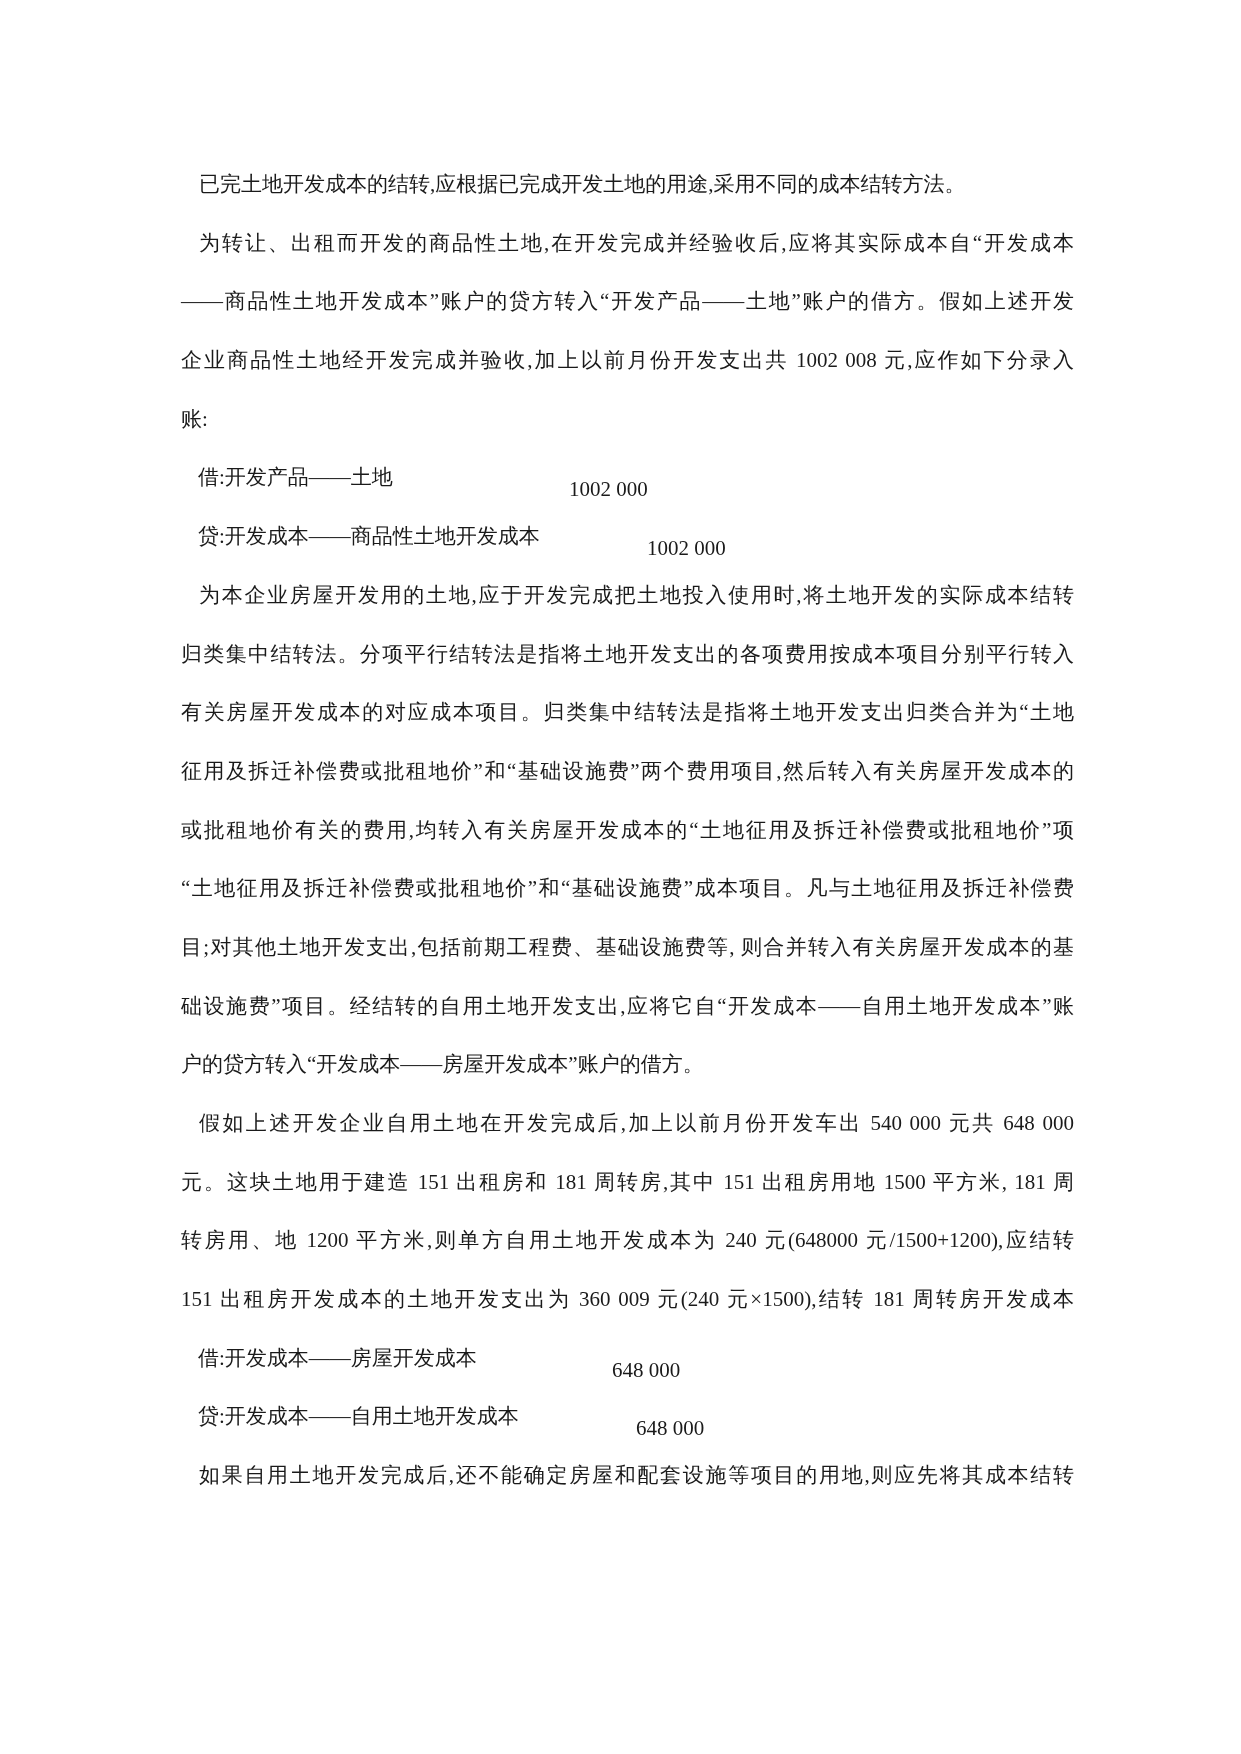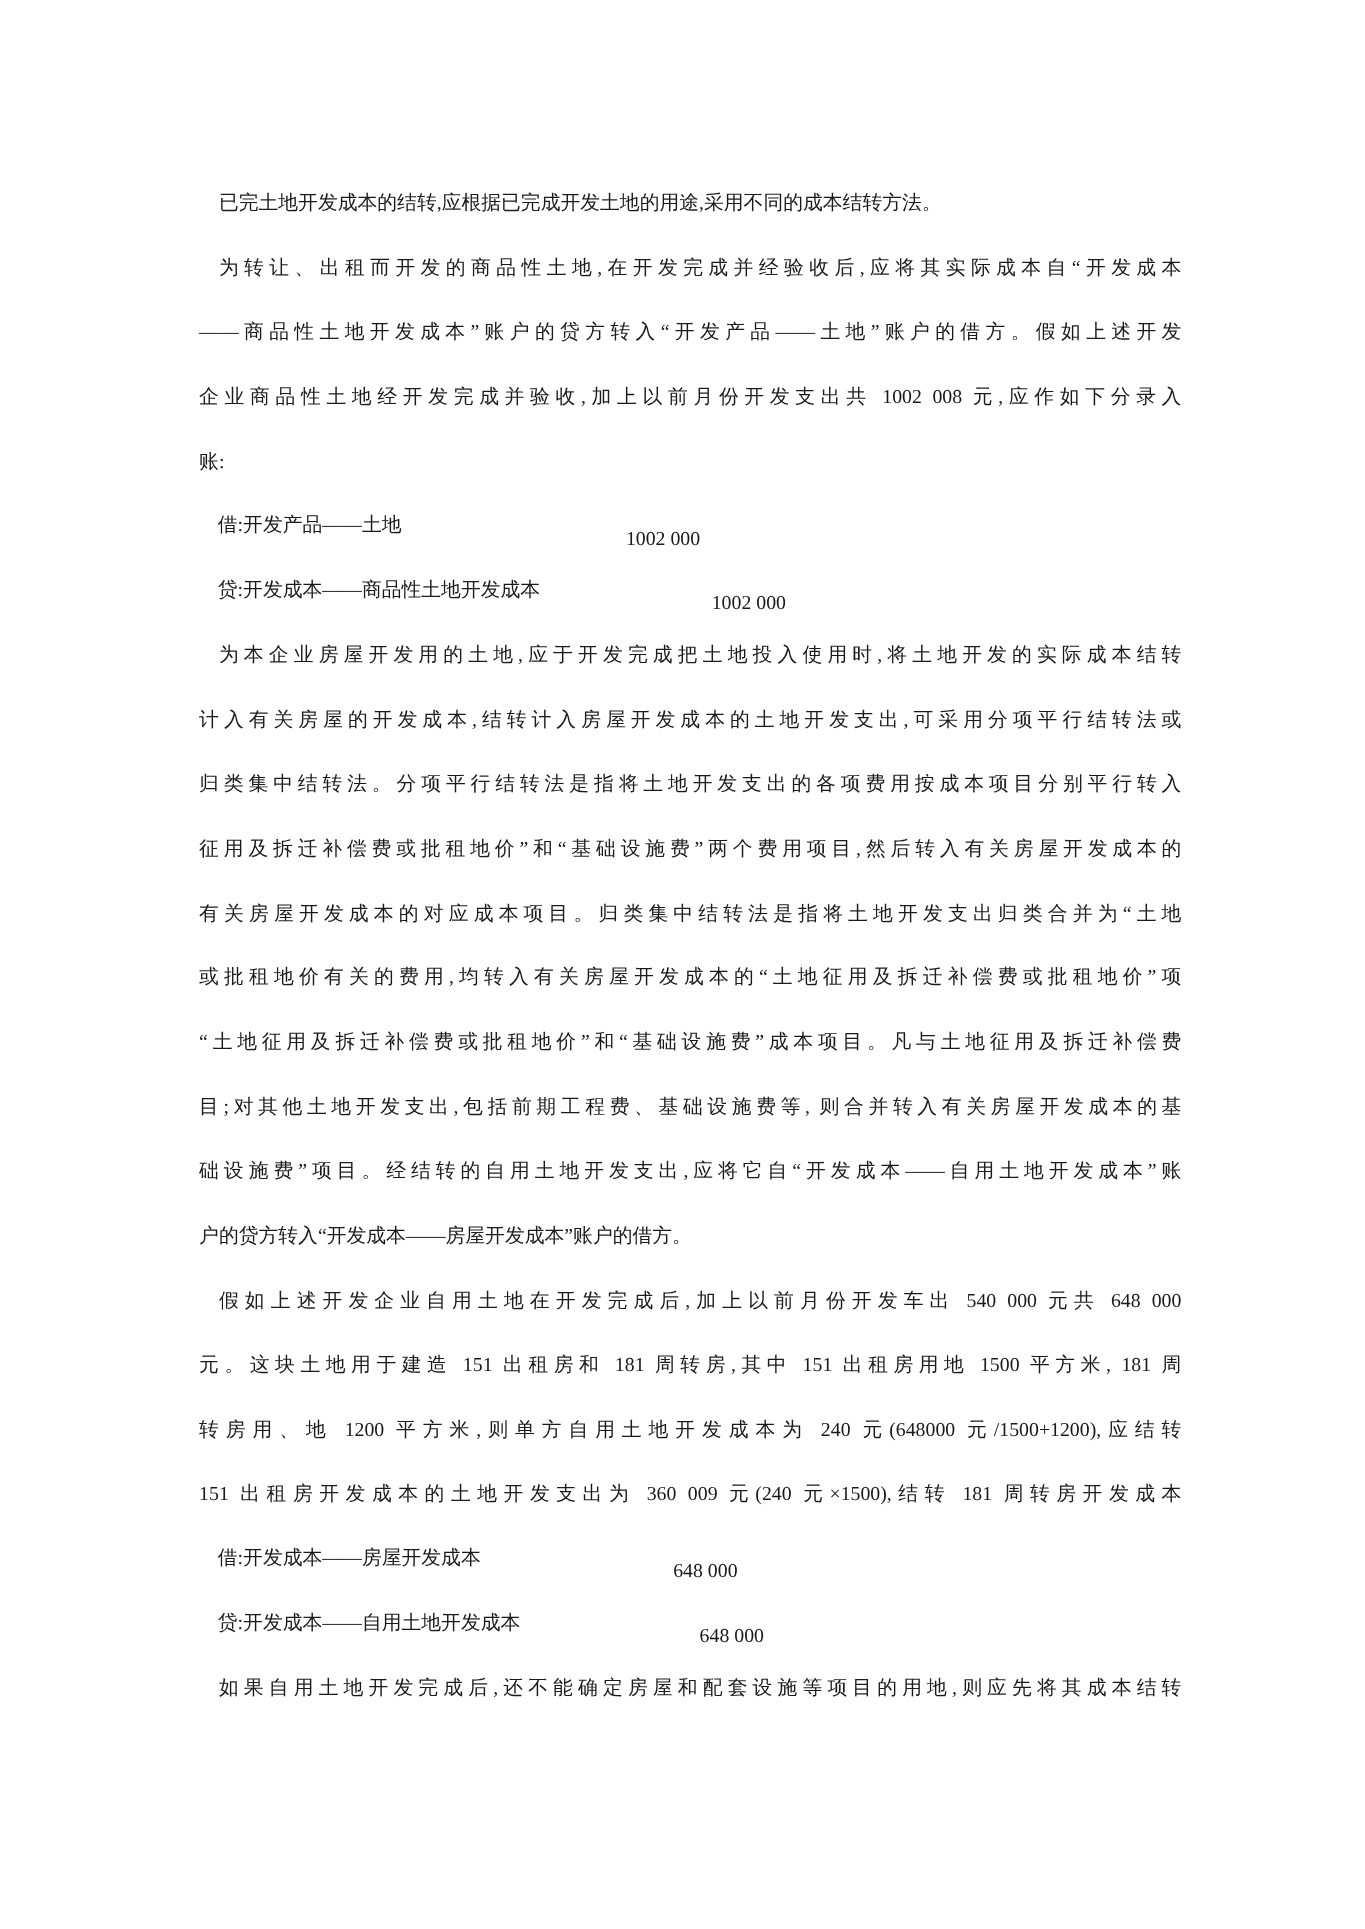--- a/index.html
+++ b/index.html
@@ -14,21 +14,21 @@
   }
   .textblock{
     position:absolute;
     left:181px;
     top:155px;
     width:893px;
   }
   .ln{
     height:58.7px;
     line-height:58.7px;
-    font-size:18px;
+    font-size:21px;
     white-space:normal;
     font-family:Liberation Serif, serif;
   }
   
   .fill{
     text-align:justify;
     text-align-last:justify;
   }
   
   .ind{ text-indent:18px; }
@@ -55,24 +55,23 @@
     <div class="ln journal">
       <span class="jlabel">借:开发产品——土地</span>
       <span class="jamount a1">1002 000</span>
     </div>
     <div class="ln journal">
       <span class="jlabel">贷:开发成本——商品性土地开发成本</span>
       <span class="jamount a2">1002 000</span>
     </div>
 
     <div class="ln ind fill">为本企业房屋开发用的土地,应于开发完成把土地投入使用时,将土地开发的实际成本结转</div>
-    <div class="ln fill">计入有关房屋的开发成本,结转计入房屋开发成本的土地开发支出,可采用分项平行结转法或</div>
     <div class="ln fill">归类集中结转法。分项平行结转法是指将土地开发支出的各项费用按成本项目分别平行转入</div>
+    <div class="ln fill">有关房屋开发成本的对应成本项目。归类集中结转法是指将土地开发支出归类合并为“土地</div>
     <div class="ln fill">征用及拆迁补偿费或批租地价”和“基础设施费”两个费用项目,然后转入有关房屋开发成本的</div>
-    <div class="ln fill">有关房屋开发成本的对应成本项目。归类集中结转法是指将土地开发支出归类合并为“土地</div>
     <div class="ln fill">或批租地价有关的费用,均转入有关房屋开发成本的“土地征用及拆迁补偿费或批租地价”项</div>
     <div class="ln fill">“土地征用及拆迁补偿费或批租地价”和“基础设施费”成本项目。凡与土地征用及拆迁补偿费</div>
     <div class="ln fill">目;对其他土地开发支出,包括前期工程费、基础设施费等, 则合并转入有关房屋开发成本的基</div>
     <div class="ln fill">础设施费”项目。经结转的自用土地开发支出,应将它自“开发成本——自用土地开发成本”账</div>
     <div class="ln">户的贷方转入“开发成本——房屋开发成本”账户的借方。</div>
 
     <div class="ln ind fill">假如上述开发企业自用土地在开发完成后,加上以前月份开发车出 540 000 元共 648 000</div>
     <div class="ln fill">元。这块土地用于建造 151 出租房和 181 周转房,其中 151 出租房用地 1500 平方米, 181 周</div>
     <div class="ln fill">转房用、地 1200 平方米,则单方自用土地开发成本为 240 元(648000 元/1500+1200),应结转</div>
     <div class="ln fill">151 出租房开发成本的土地开发支出为 360 009 元(240 元×1500),结转 181 周转房开发成本</div>

